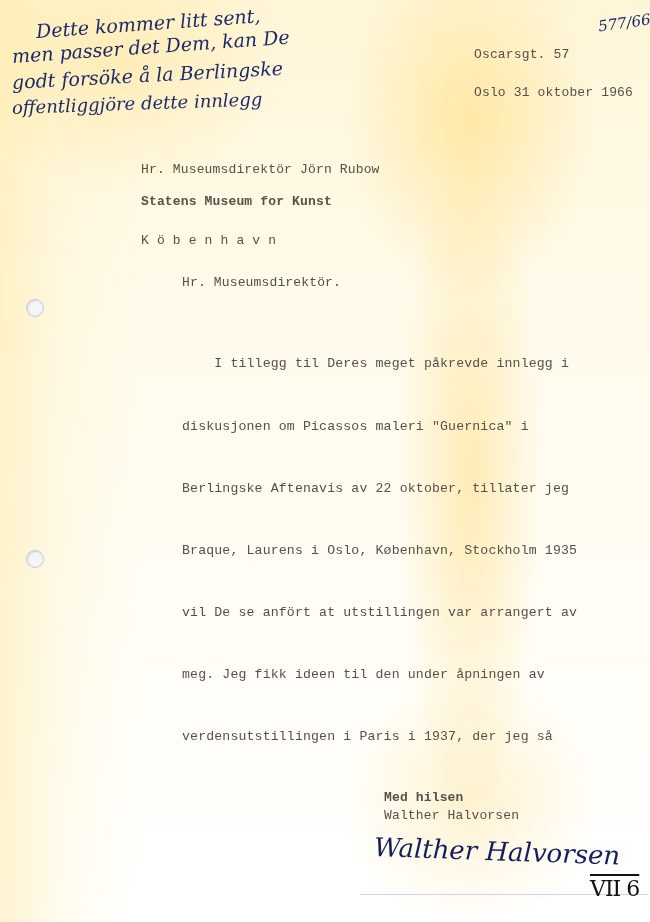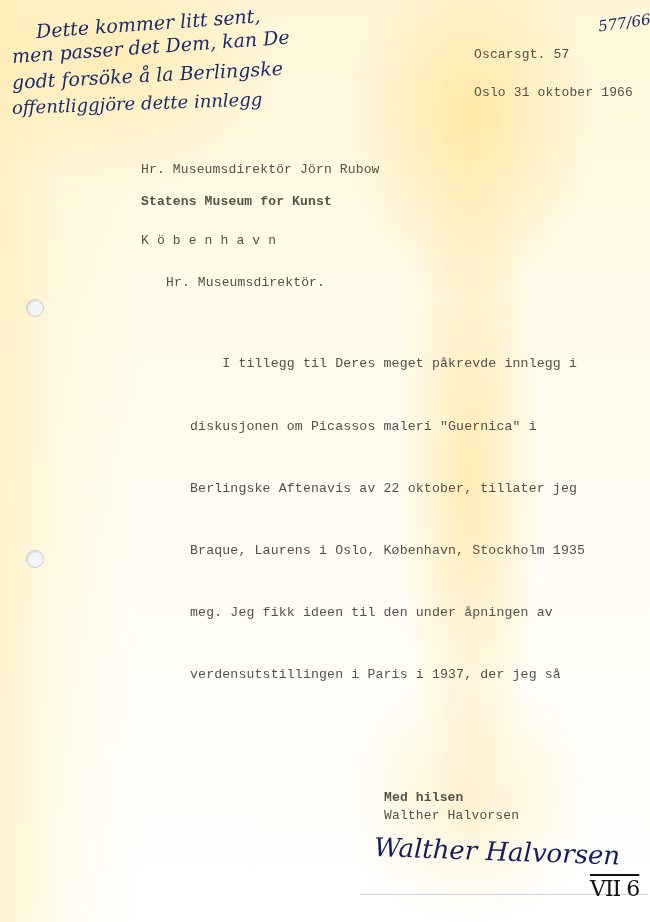--- a/index.html
+++ b/index.html
@@ -35,21 +35,21 @@
     }
     .hole {
       position: absolute; width: 16px; height: 16px; border-radius: 50%;
       background: #f4f5f8; border: 1px solid #c9cbd3;
       box-shadow: inset 1px 1px 2px rgba(0,0,0,0.12);
     }
     .bottom-rule {
       position: absolute; left: 360px; top: 894px; width: 288px; height: 1px;
       background: #cfd2e0;
     }
-    .body-line { display: block; height: 20.7px; margin-left: 8px; }
+    .body-line { display: block; height: 20.7px; }
   </style>
 </head>
 <body>
 
 <div class="page">
 
   <div class="hole" style="left:26px; top:299px;"></div>
   <div class="hole" style="left:26px; top:550px;"></div>
 
   <div>
@@ -63,27 +63,28 @@
 
   <div class="typed" style="left:474px; top:45px;">Oscarsgt. 57</div>
   <div class="typed" style="left:474px; top:83px;">Oslo 31 oktober 1966</div>
 
   <div>
     <div class="typed" style="left:141px; top:160px;text-align:center;">Hr. Museumsdirektör Jörn Rubow</div>
     <div class="typed" style="left:141px; top:192px;font-weight:bold;">Statens Museum for Kunst</div>
     <div class="typed" style="left:141px; top:203px;margin-top:28px;">K ö b e n h a v n</div>
   </div>
 
-  <div class="typed" style="left:166px; top:273px;">Hr. Museumsdirektör.</div>
+  <div class="typed" style="left:182px; top:273px;">Hr. Museumsdirektör.</div>
 
   <div class="typed" style="left:182px; top:313px; font-size:13.2px;">
     <span class="body-line">    I tillegg til Deres meget påkrevde innlegg i</span>
     <span class="body-line">diskusjonen om Picassos maleri "Guernica" i</span>
     <span class="body-line">Berlingske Aftenavis av 22 oktober, tillater jeg</span>
     <span class="body-line">Braque, Laurens i Oslo, København, Stockholm 1935</span>
+    <span class="body-line">vil De se anfört at utstillingen var arrangert av</span>
     <span class="body-line">meg. Jeg fikk ideen til den under åpningen av</span>
     <span class="body-line">verdensutstillingen i Paris i 1937, der jeg så</span>
     
     
     
     
     
     
     
     

